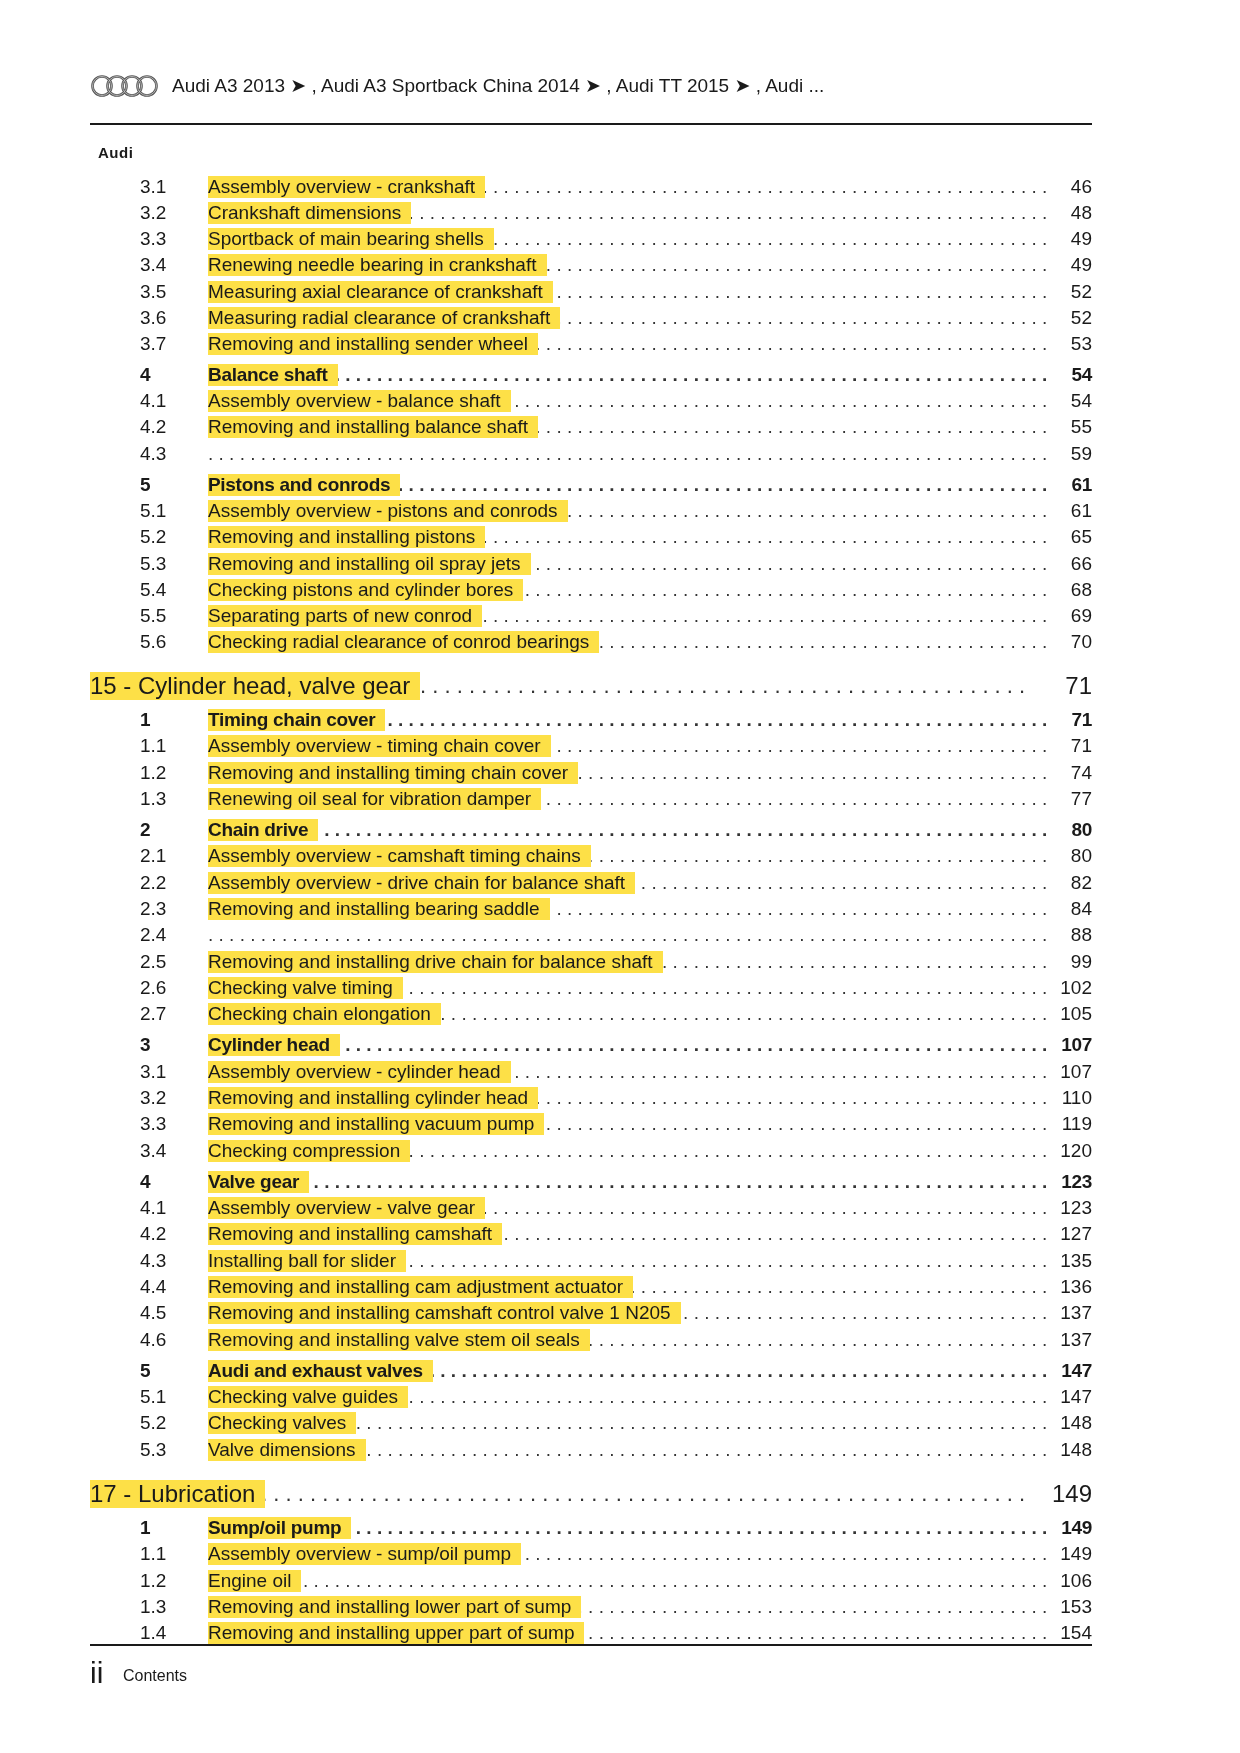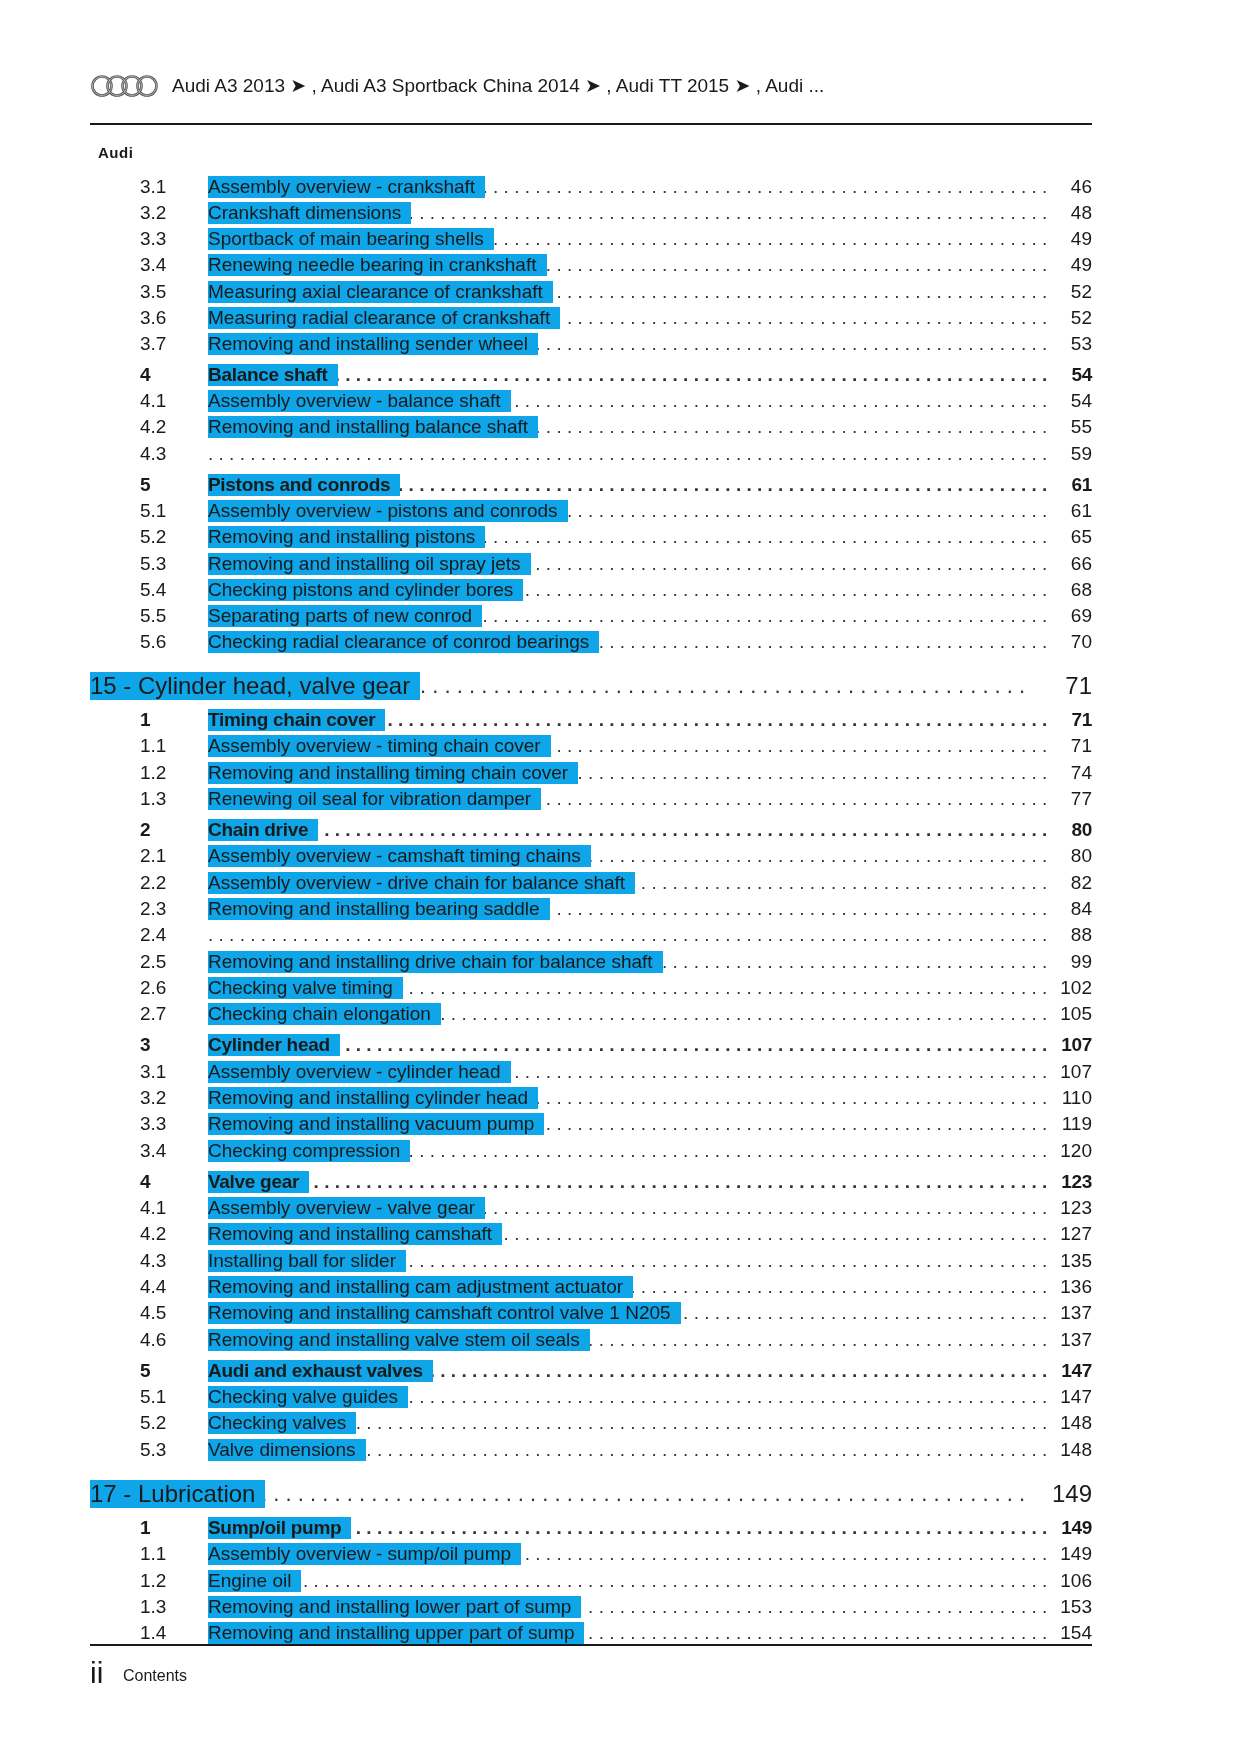--- a/index.html
+++ b/index.html
@@ -8,21 +8,21 @@
   .header { position: absolute; left: 90px; top: 70px; width: 1002px; height: 54px; }
   .logo { position: absolute; left: 0; top: 4px; width: 70px; height: 46px; }
   .rings { position: absolute; left: 0; top: 0; width: 70px; height: 24px; }
   .wordmark { position: absolute; left: 8px; top: 28px; font-size: 15px; font-weight: bold; letter-spacing: 0.5px; margin-top: 42px; }
   .h-line1 { position: absolute; left: 82px; top: 4px; font-size: 19px; white-space: nowrap; }
   .h-line2 { position: absolute; left: 82px; top: 28px; font-size: 19px; white-space: nowrap; }
   .rule { position: absolute; left: 90px; width: 1002px; height: 2px; background: #1a1a1a; }
   .toc { position: absolute; left: 0; top: 0; width: 1240px; }
   .row { position: absolute; left: 90px; width: 1002px; height: 24px; display: flex; align-items: center; font-size: 19px; white-space: nowrap; }
   .row .num { position: absolute; left: 50px; }
-  .row .title { position: absolute; left: 118px; background: #0ea5e9; padding-right: 10px; z-index: 2; }
+  .row .title { position: absolute; left: 118px; background: #fde047; padding-right: 10px; z-index: 2; }
   .row .dots { position: absolute; left: 118px; right: 40px; overflow: hidden; letter-spacing: 6.2px; color: #333; z-index: 1; }
   .row .dots::before { content: ". . . . . . . . . . . . . . . . . . . . . . . . . . . . . . . . . . . . . . . . . . . . . . . . . . . . . . . . . . . . . . . . . . . . . . . . . . . . . . . . . . . . . . . . . . . . . . . . . . . . . . . . . . . . . . . . . . . . . . . . . . . . . . . . . . . . . . . . . . . . . . . . . . . . . . . . . . . . . . . . ."; letter-spacing: 0; }
   .row .page { position: absolute; right: 0; text-align: right; }
   .row.section .title, .row.section .num, .row.section .page { font-weight: bold; letter-spacing: -0.3px; }
   .row.section .dots { font-weight: bold; }
   .row.chapter { left: 90px; height: 30px; font-size: 24px; }
   .row.chapter .title { left: 0; }
   .row.chapter .dots { left: 0; right: 60px; font-size: 22px; }
   .row.chapter .page { font-size: 24px; }
   .footer-page { position: absolute; left: 90px; top: 1656px; font-size: 30px; }

